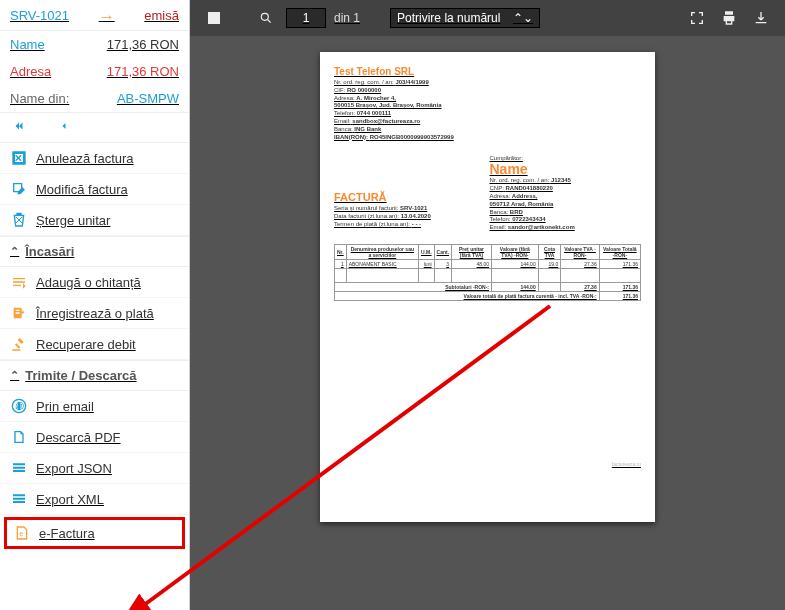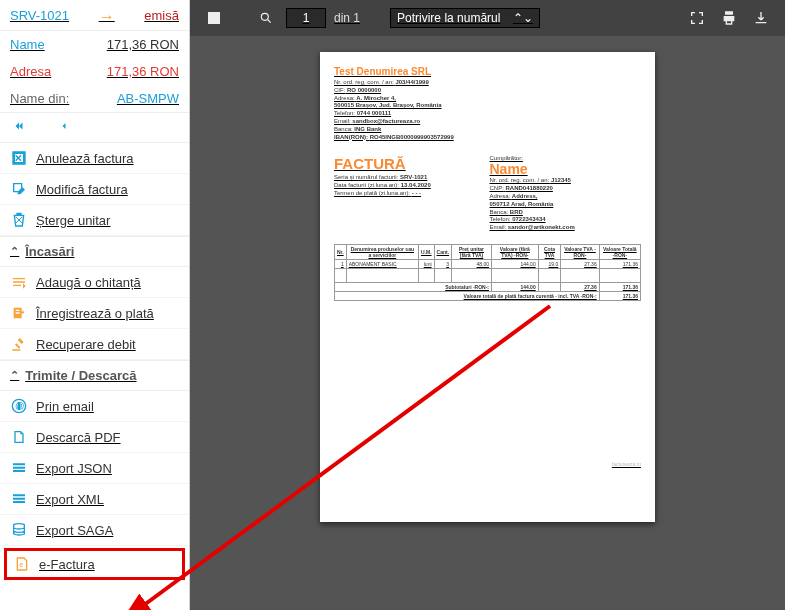--- a/index.html
+++ b/index.html
@@ -16,21 +16,21 @@
   .tb-spacer { flex: 1; }
   .tb-spacer-sm { width: 20px; }
   .canvas { flex: 1; position: relative; display: flex; justify-content: center; padding: 16px 0 0 0; }
   .page { width: 335px; height: 470px; background: #fff; box-shadow: 0 2px 6px rgba(0,0,0,0.6); padding: 14px; font-size: 6px; color: #333; }
   .page h3 { color: #fa8a32; font-size: 10px; margin-bottom: 2px; font-weight: bold;}
   .line { line-height: 1.3; }
   .line b { font-weight: bold; }
   .fac-row { display: flex; margin-top: 14px; }
   .fac-left { flex: 1; }
   .fac-right { flex: 1; padding-left: 4px;}
-  .fac-title { color: #fa8a32; font-weight: bold; font-size: 15px; margin-bottom: 2px;}
+  .fac-title { color: #fa8a32; font-weight: bold; font-size: 11px; margin-bottom: 2px; margin-top: 36px;}
   .buyer-name { color: #fa8a32; font-weight: bold; font-size: 14px; }
   .inv-table { width: 100%; border-collapse: collapse; margin-top: 12px; font-size: 5px; }
   .inv-table th, .inv-table td { border: 0.5px solid #999; padding: 1px 2px; text-align: right; }
   .inv-table th { font-weight: bold; text-align: center;}
   .inv-table td.l { text-align: left; }
   .inv-table tr.sub td { font-weight: bold; }
   .sidebar-row { display: flex; justify-content: space-between; padding: 6px 10px; align-items: center;}
   .sidebar-row.border { border-bottom: 1px solid #eee; }
   .blue { color: #1a9fd9; }
   .red { color: #e53935; font-weight: 500;}
@@ -165,28 +165,20 @@
       <span>Export JSON</span>
     </div>
     <div class="action-item">
       <span class="icon">
           <svg width="16" height="16" viewBox="0 0 24 24">
             <path d="M3 5h18v3H3V5zm0 5h18v3H3v-3zm0 5h18v3H3v-3z"></path>
           </svg>
         </span>
       <span>Export XML</span>
     </div>
-    <div class="action-item">
-      <span class="icon">
-          <svg width="16" height="16" viewBox="0 0 24 24">
-            <path d="M4 4c4-2 12-2 16 0v14c-4 2-12 2-16 0V4zm0 5c4 2 12 2 16 0M4 14c4 2 12 2 16 0" fill="none" stroke="#1a9fd9" stroke-width="2"></path>
-          </svg>
-        </span>
-      <span>Export SAGA</span>
-    </div>
     <div class="highlight-box">
       <div class="action-item" style="border:none;padding:5px 6px;">
         <span class="icon orange-icon">
             <svg width="16" height="16" viewBox="0 0 24 24">
               <path d="M5 3h10l4 4v14H5V3z" fill="none" stroke="#f7a23b" stroke-width="2"></path>
               <text x="8" y="17" font-size="11" fill="#f7a23b">e</text>
             </svg>
           </span>
         <span>e-Factura</span>
       </div>
@@ -226,21 +218,21 @@
           </svg>
         </span>
       <span class="tb-btn">
           <svg width="16" height="16" viewBox="0 0 24 24">
             <path d="M12 3v12m0 0l-4-4m4 4l4-4M4 19h16" stroke="#eee" stroke-width="2" fill="none"></path>
           </svg>
         </span>
     </div>
     <div class="canvas">
       <div class="page">
-        <h3>Test Denumirea SRL</h3>
+        <h3>Test Telefon SRL</h3>
         <div class="line"><span>Nr. ord. reg. com. / an:</span> <b>J03/44/1999</b></div>
         <div class="line"><span>CIF:</span> <b>RO 0000000</b></div>
         <div class="line"><span>Adresa:</span> <b>A. Mirocher 4,</b></div>
         <div class="line"><b>500015 Brașov, Jud. Brașov, România</b></div>
         <div class="line"><span>Telefon:</span> <b>0744 000111</b></div>
         <div class="line"><span>Email:</span> <b>sandbox@factureaza.ro</b></div>
         <div class="line"><span>Banca:</span> <b>ING Bank</b></div>
         <div class="line"><b>IBAN(RON):</b> <b>RO45INGB0000999903572999</b></div>
 
         <div class="fac-row">

